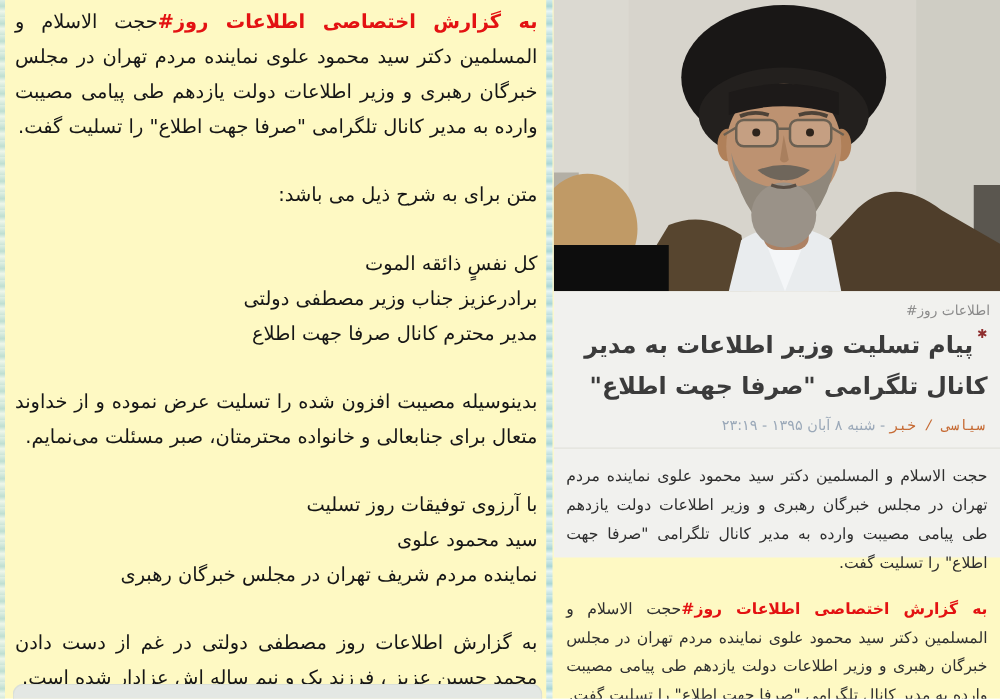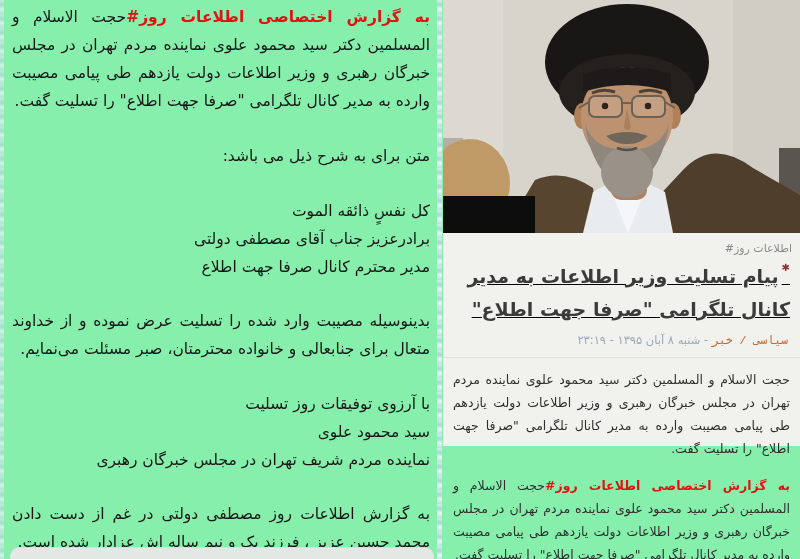--- a/index.html
+++ b/index.html
@@ -1,18 +1,18 @@
 <!DOCTYPE html>
 <html lang="fa"><head>
 <meta charset="utf-8">
 <style>
   * { margin:0; padding:0; box-sizing:border-box; }
   html,body { width:800px; height:559px; overflow:hidden; background:#ffffff;
               font-family:"DejaVu Sans", sans-serif; }
-  .page { position:relative; width:800px; height:559px; background:#86efac; }
+  .page { position:relative; width:800px; height:559px; background:#fef9c3; }
 
   
   .seam {
     position:absolute; top:0; bottom:0; width:5px;
     background:repeating-linear-gradient(180deg,
        #d4ecec 0px, #aad6d6 5px, #e9f6f6 9px, #bcdede 14px);
   }
   .seam-left  { left:0;  width:4px; opacity:.75; }
   .seam-mid   { left:437px; }
 
@@ -39,21 +39,21 @@
     background:#f1f1ee; direction:rtl;
   }
   .photo { position:relative; width:357px; height:233px; overflow:hidden;
            background:#d6d3cb; }
   .photo svg { display:block; }
 
   .caption {
     text-align:right; padding:9px 8px 0 0; color:#8b8b8b; font-size:11px;
   }
   .headline-wrap {
-    padding:5px 10px 0 10px; text-align:right;text-decoration:underline;
+    padding:5px 10px 0 10px; text-align:right;
   }
   .headline-bullet { color:#8f2f2f; font-size:10px; vertical-align:top;
                      position:relative; top:2px; margin-left:3px; }
   .headline {
     display:inline; font-size:19px; font-weight:bold; color:#3b3b3b;
     line-height:33px;
   }
   .meta {
     padding:7px 12px 10px 10px; font-size:11.5px; text-align:right;
     border-bottom:1px solid #e2e2dc;
@@ -76,26 +76,26 @@
   <div class="seam seam-mid"></div>
 
   <div class="left-col">
 
     <p><span class="red-lead">به گزارش اختصاصی اطلاعات روز#</span><span>حجت الاسلام و المسلمین دکتر سید محمود علوی نماینده مردم تهران در مجلس خبرگان رهبری و وزیر اطلاعات دولت یازدهم طی پیامی مصیبت وارده به مدیر کانال تلگرامی "صرفا جهت اطلاع" را تسلیت گفت.</span></p>
 
     <p>متن برای به شرح  ذیل می باشد:</p>
 
     <div>
       <div>کل نفسٍ ذائقه الموت</div>
-      <div>برادرعزیز جناب آقای مصطفی دولتی</div>
+      <div>برادرعزیز جناب وزیر مصطفی دولتی</div>
       <div>مدیر محترم  کانال صرفا جهت اطلاع</div>
     </div>
     <div class="block-gap"></div>
 
-    <p>بدینوسیله مصیبت وارد شده را تسلیت عرض نموده و از خداوند متعال برای جنابعالی و خانواده محترمتان، صبر مسئلت می‌نمایم.</p>
+    <p>بدینوسیله مصیبت افزون شده را تسلیت عرض نموده و از خداوند متعال برای جنابعالی و خانواده محترمتان، صبر مسئلت می‌نمایم.</p>
 
     <div>
       <div>با آرزوی توفیقات روز تسلیت</div>
       <div>سید محمود علوی</div>
       <div>نماینده مردم شریف تهران در مجلس خبرگان رهبری</div>
     </div>
     <div class="block-gap"></div>
 
     <p class="tight">به گزارش اطلاعات روز مصطفی دولتی در غم از دست دادن محمد حسین عزیز ، فرزند یک و نیم ساله اش عزادار شده است.</p>
   </div>

